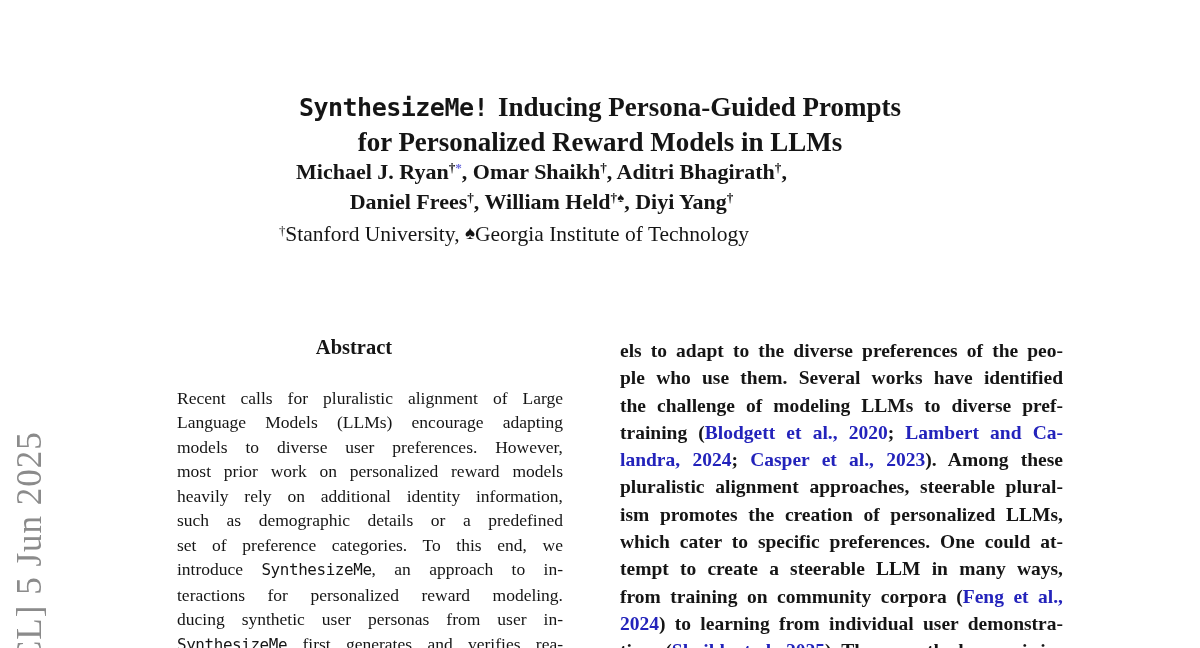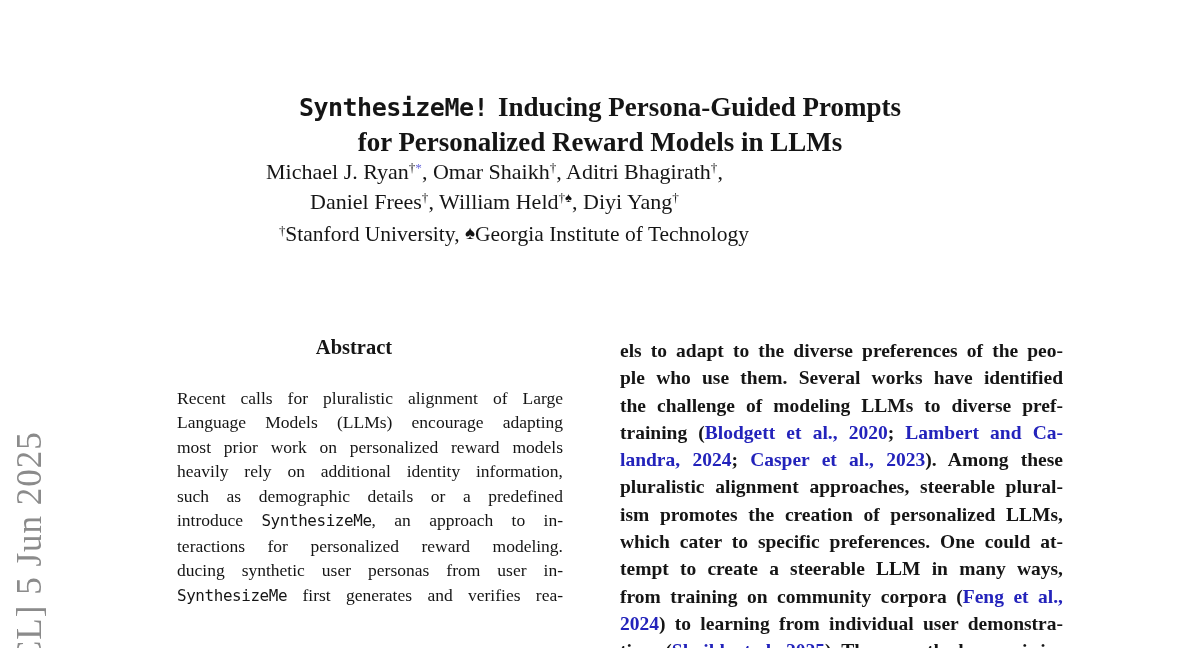--- a/index.html
+++ b/index.html
@@ -20,21 +20,21 @@
     position:absolute;left:0;top:47px;width:1200px;
     text-align:center;font-weight:bold;font-size:27px;line-height:35px;margin-top:43px;
   }
   #title .mono-title{
     font-family:"DejaVu Sans Mono","Liberation Mono",monospace;
     font-size:25px;letter-spacing:-0.5px;margin-right:10px;
   }
   
   #authors{
     position:absolute;left:0;top:157px;width:989px;
-    text-align:center;font-size:22px;line-height:30px;font-weight:normal;
+    text-align:center;font-size:22px;line-height:30px;font-weight:bold;padding-left:47px;
   }
   #affiliation{
     position:absolute;left:0;top:218px;width:1028px;
     text-align:center;font-size:21.5px;line-height:30px;font-weight:normal;
   }
   .sup{font-size:60%;vertical-align:0.5em;line-height:0;}
   .supstar{font-size:60%;vertical-align:0.5em;line-height:0;color:var(--star,#6b6bdb);}
   .spade{font-size:88%;vertical-align:0.12em;}
   
   #abstract-heading{
@@ -78,23 +78,25 @@
     <div><span>Daniel Frees</span><span class="sup">†</span><span>, William Held</span><span class="sup">†♠</span><span>, Diyi Yang</span><span class="sup">†</span></div>
   </div>
 
   <div id="affiliation"><span class="sup">†</span><span>Stanford University, </span><span class="spade">♠</span><span>Georgia Institute of Technology</span></div>
 
   <div id="abstract-heading">Abstract</div>
 
   <div id="abstract-col">
       <div class="jline"><span>Recent calls for pluralistic alignment of Large</span></div>
       <div class="jline"><span>Language Models (LLMs) encourage adapting</span></div>
+      <div class="jline"><span>models to diverse user preferences. However,</span></div>
       <div class="jline"><span>most prior work on personalized reward models</span></div>
       <div class="jline"><span>heavily rely on additional identity information,</span></div>
       <div class="jline"><span>such as demographic details or a predefined</span></div>
+      <div class="jline"><span>set of preference categories. To this end, we</span></div>
       <div class="jline"><span>introduce </span><span class="mono">SynthesizeMe</span><span>, an approach to in-</span></div>
       <div class="jline"><span>teractions for personalized reward modeling.</span></div>
       <div class="jline"><span>ducing synthetic user personas from user in-</span></div>
       <div class="jline"><span class="mono">SynthesizeMe</span><span> first generates and verifies rea-</span></div>
     </div>
 
   <div id="intro-col">
       <div class="jline"><span>els to adapt to the diverse preferences of the peo-</span></div>
       <div class="jline"><span>ple who use them. Several works have identified</span></div>
       <div class="jline"><span>the challenge of modeling LLMs to diverse pref-</span></div>

